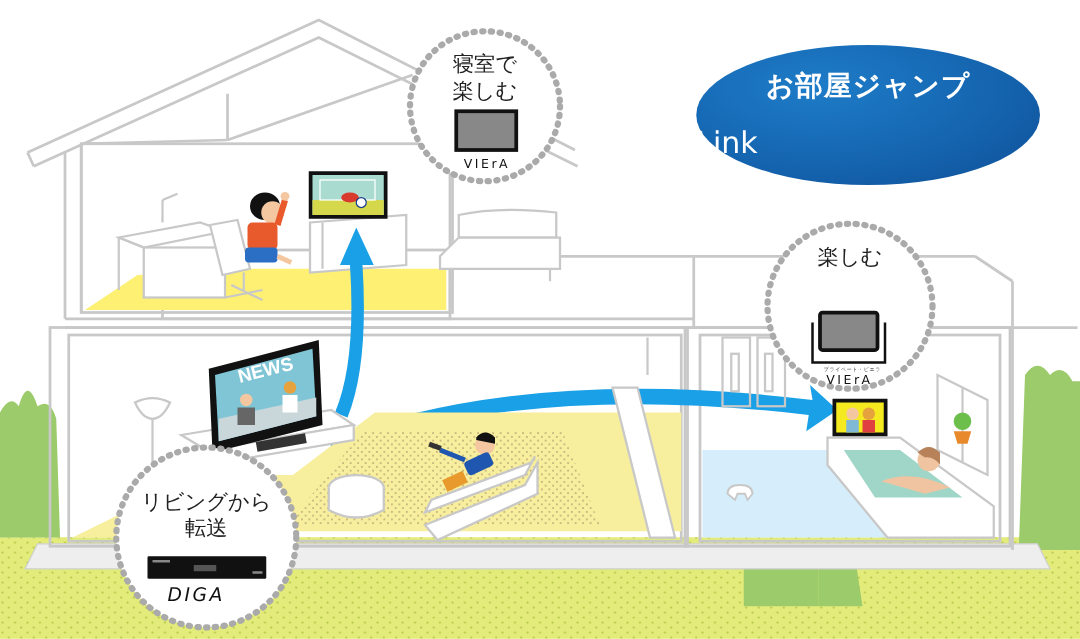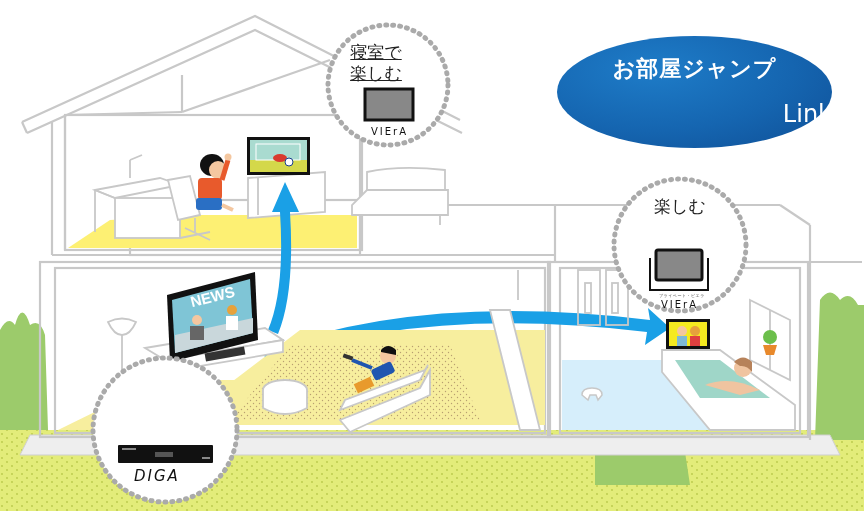--- a/index.html
+++ b/index.html
@@ -3,21 +3,21 @@
 <meta charset="utf-8">
 <style>
   html, body { margin: 0; padding: 0; background: #ffffff; }
   body { width: 864px; height: 511px; overflow: hidden; position: relative; font-family: "DejaVu Sans", "Liberation Sans", sans-serif; }
   .stage { position: absolute; left: 0; top: 0; width: 864px; height: 511px; }
   svg.scene { position: absolute; left: 0; top: 0; }
   .bubble-text { position: absolute; text-align: center; color: #222; font-size: 17px; line-height: 21px; font-weight: normal; }
   .badge { position: absolute; left: 557px; top: 36px; width: 275px; height: 112px; border-radius: 50%;
            background: radial-gradient(ellipse at 35% 30%, #1e7cc8 0%, #1565b0 55%, #0f4f96 100%); }
   .badge-title { position: absolute; left: 0; right: 0; top: 18px; text-align: center; color: #fff; font-weight: bold; font-size: 22px; letter-spacing: 1px; font-family: "DejaVu Sans", sans-serif; }
-  .badge-sub { position: absolute; left: 0; right: 0; top: 64px; text-align: right; color: #fff; font-size: 24px; font-family: "DejaVu Sans", sans-serif; font-weight: normal; }
+  .badge-sub { position: absolute; left: 0; right: 0; top: 64px; text-align: left; color: #fff; font-size: 24px; font-family: "DejaVu Sans", sans-serif; font-weight: normal; }
   .logo { position: absolute; font-weight: normal; font-family: "DejaVu Sans", sans-serif; color: #111; letter-spacing: 2px; }
   .tv-news { position: absolute; color: #fff; font-weight: bold; font-size: 15px; font-family: "Liberation Sans", sans-serif; }
   .tiny { position: absolute; font-size: 4px; color: #333; letter-spacing: 0.5px; }
 </style>
 </head>
 <body>
 
 <div class="stage">
 
 <svg class="scene" width="864" height="511" viewBox="0 0 864 511">
@@ -244,29 +244,33 @@
     <rect x="155" y="452" width="18" height="5" fill="#555"></rect>
     <rect x="202" y="457" width="8" height="2" fill="#888"></rect>
   </g>
 </svg>
 
 <div class="badge">
   <div class="badge-title">お部屋ジャンプ</div>
   <div class="badge-sub">Link</div>
 </div>
 
-<div class="bubble-text" style="left:336px; top:42px; width:80px;text-decoration:underline;">
+<div class="bubble-text" style="left:348px; top:42px; width:80px;">
   <div>寝室で</div>
   <div>楽しむ</div>
 </div>
 <div class="logo" style="left:371px; top:126px; font-size:10px;">VIErA</div>
 
 <div class="bubble-text" style="left:630px; top:196px; width:100px;">
   <div>楽しむ</div>
 </div>
 <div class="tiny" style="left:659px; top:293px;">プライベート・ビエラ</div>
 <div class="logo" style="left:661px; top:299px; font-size:10px;">VIErA</div>
 
+<div class="bubble-text" style="left:105px; top:392px; width:120px;">
+  <div>リビングから</div>
+  <div>転送</div>
+</div>
 <div class="logo" style="left:134px; top:467px; font-size:15px; font-style:italic;text-align:right;">DIGA</div>
 
 <div class="tv-news" style="left:190px; top:288px; transform:rotate(-14deg);">NEWS</div>
 
 </div>
 
 </body></html>

